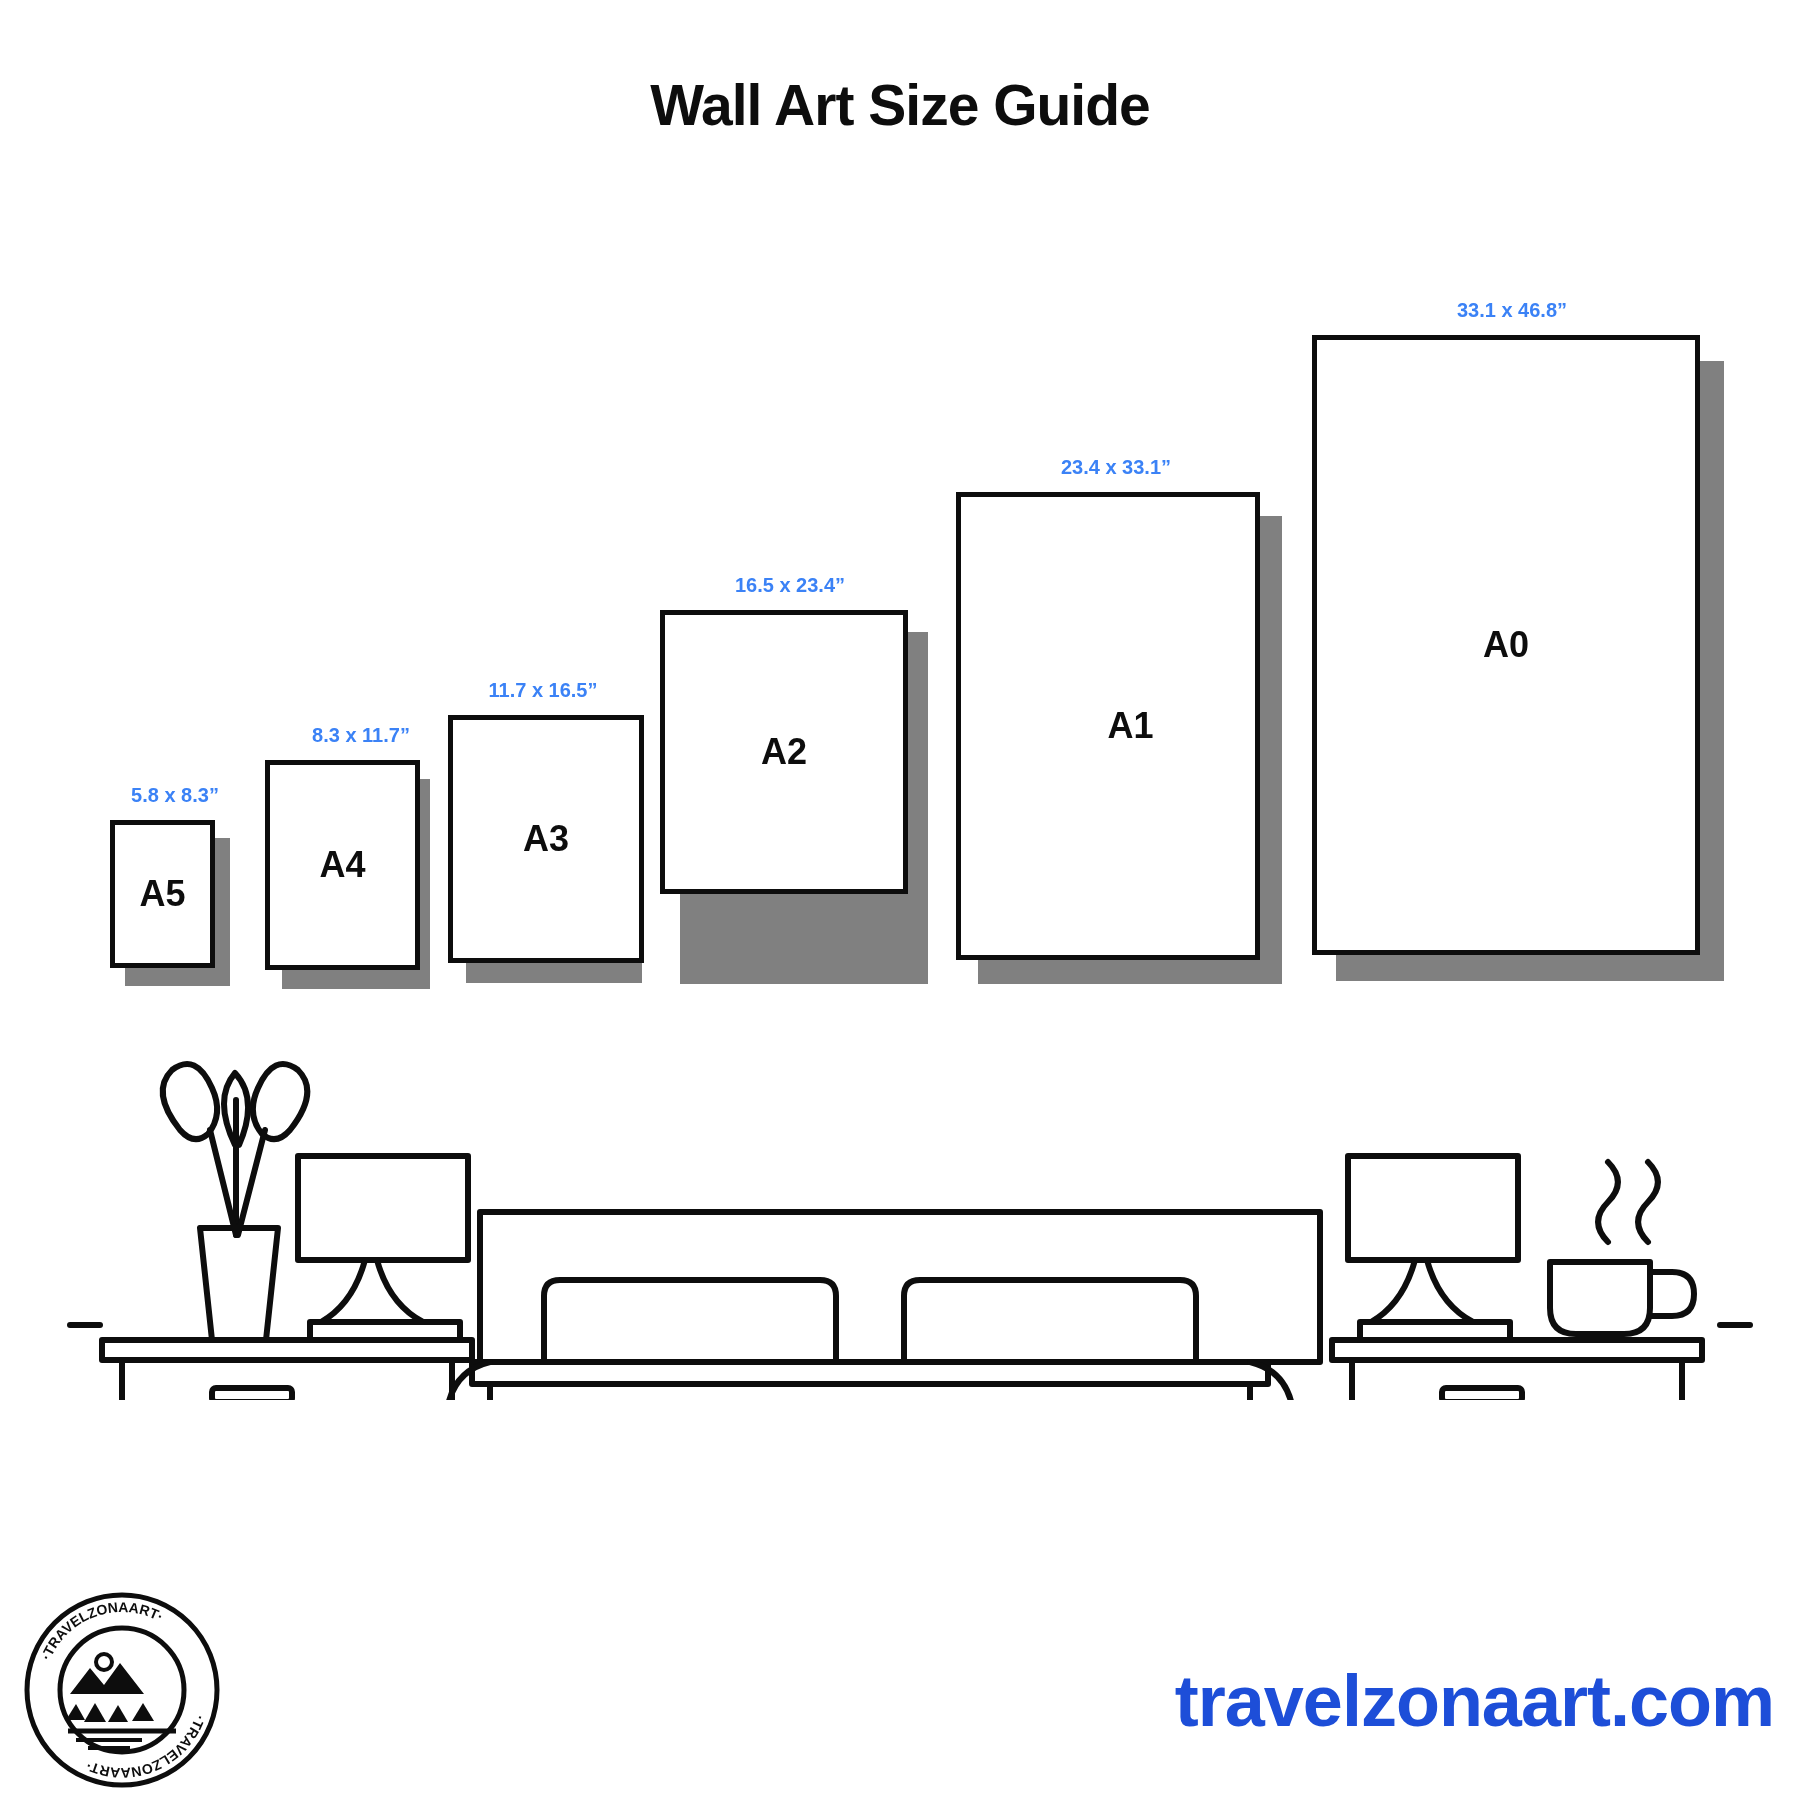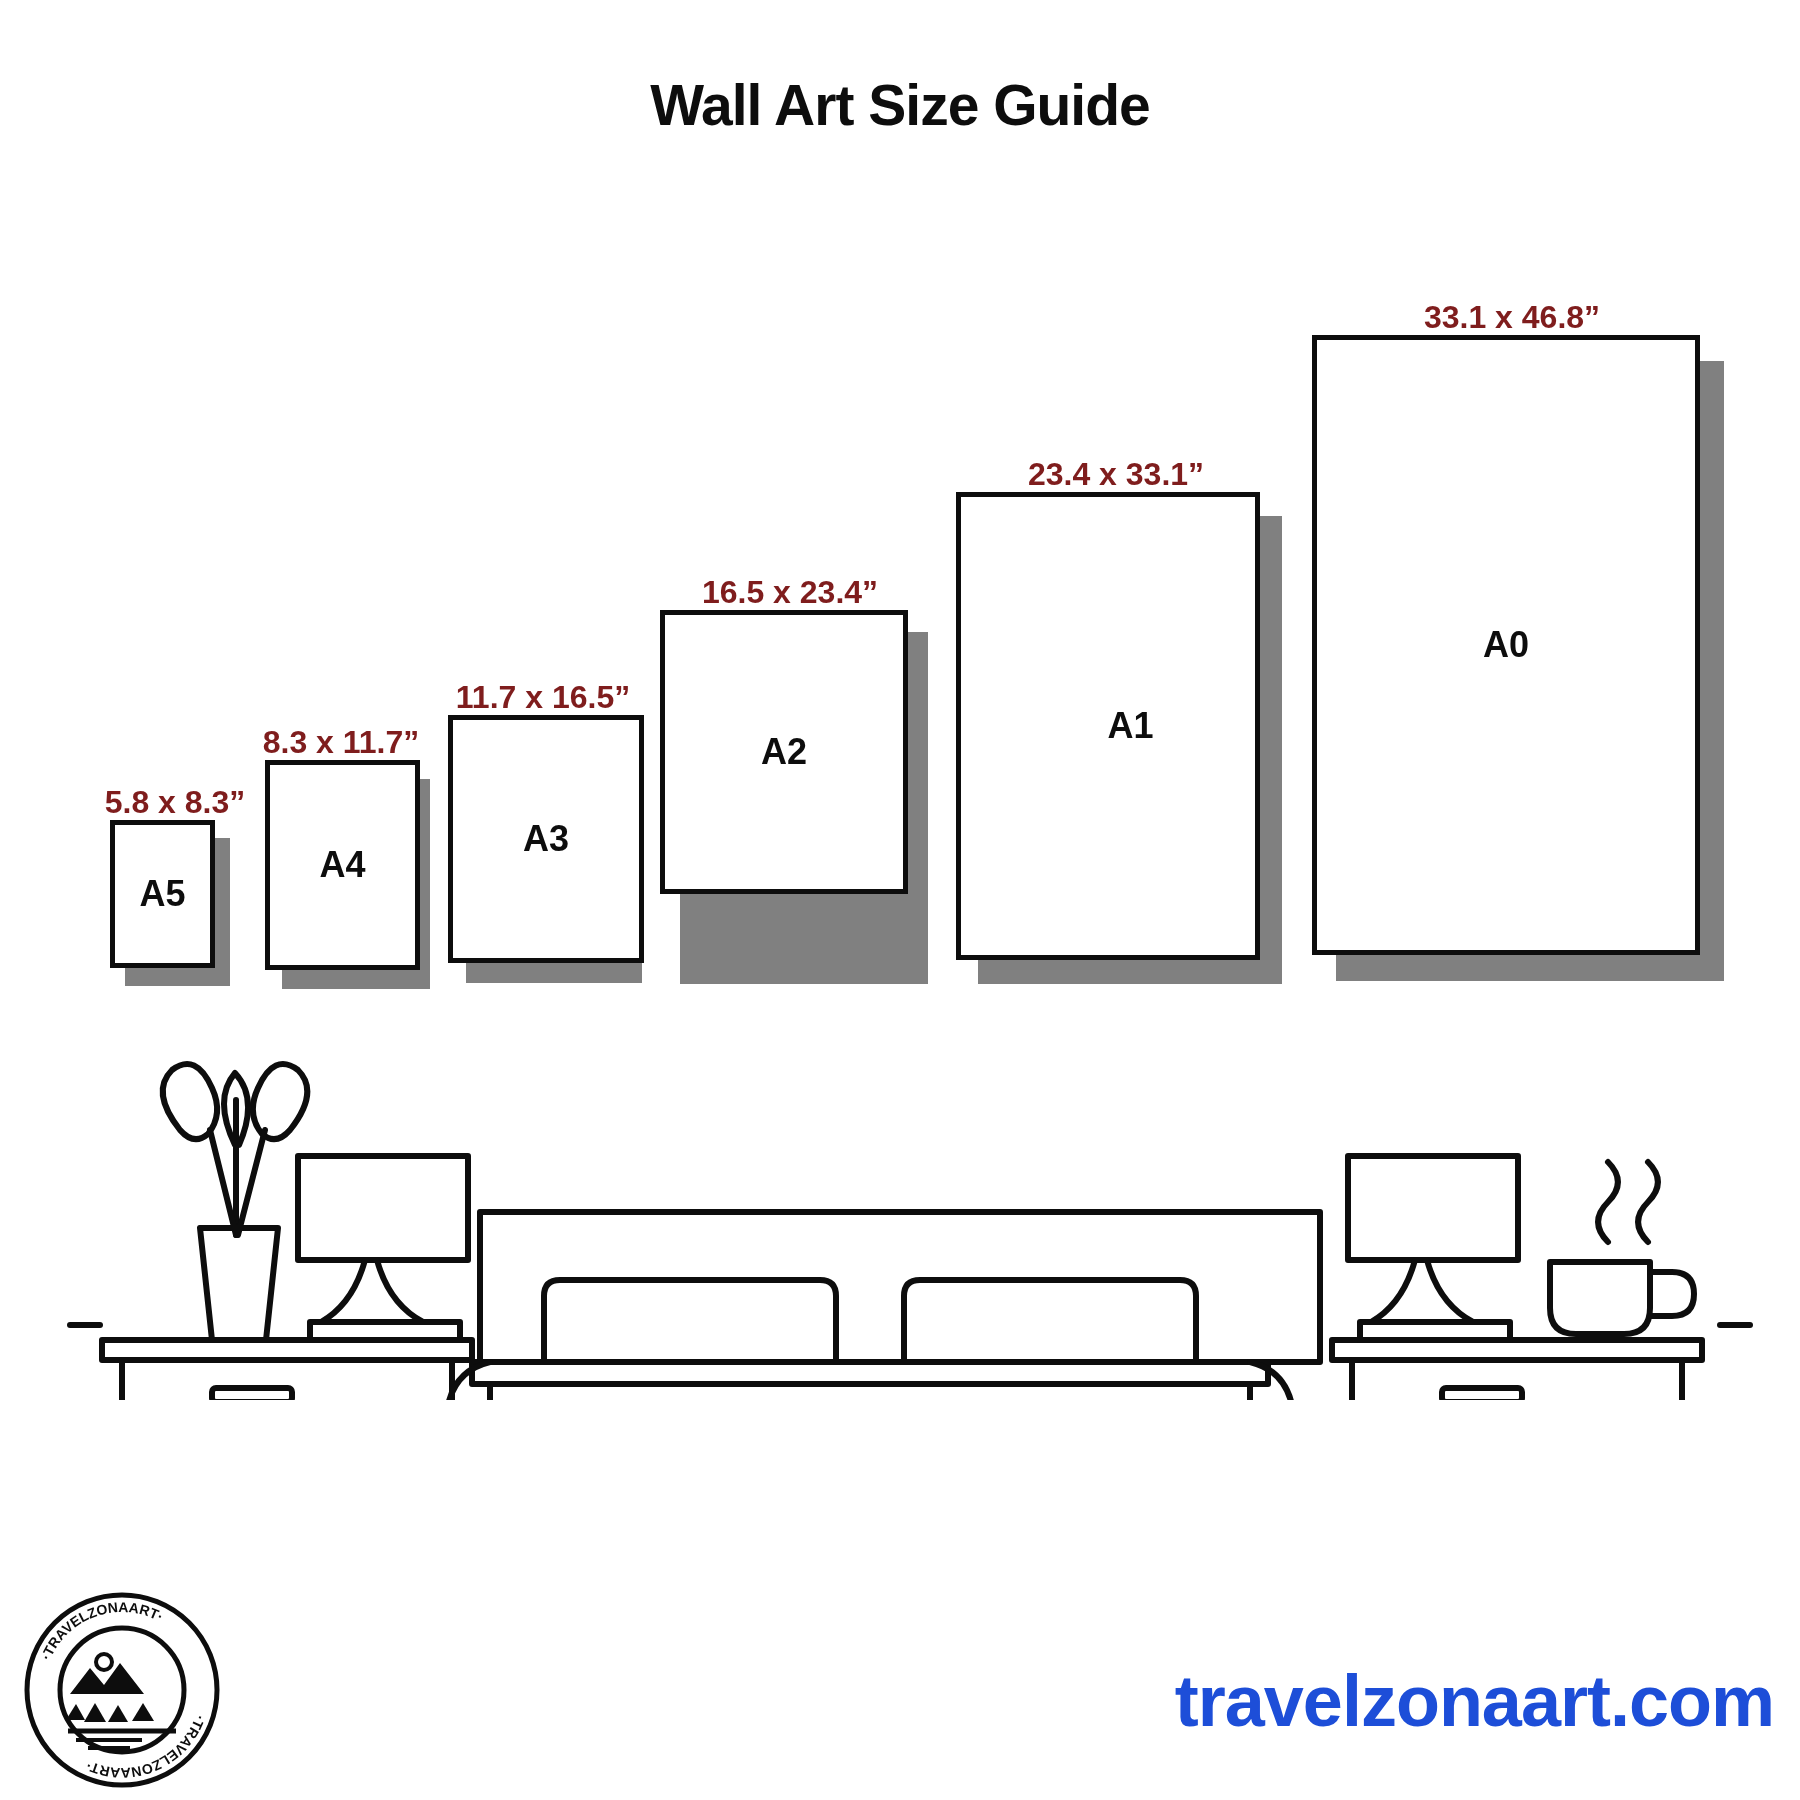--- a/index.html
+++ b/index.html
@@ -44,23 +44,23 @@
   }
   .frame-group {
     position: absolute;
     bottom: 0;
   }
   .frame-label {
     position: absolute;
     left: 50%;
     transform: translateX(-50%);
     white-space: nowrap;
-    font-size: 32px;
-    font-weight: bold;
-    color: #7f1d1d;
+    font-size: 20px;
+    font-weight: bold;
+    color: #3b82f6;
   }
   .frame-shadow {
     position: absolute;
     background: #808080;
   }
   .frame-box {
     position: absolute;
     background: #ffffff;
     border: 5px solid #0d0d0d;
     box-sizing: border-box;
@@ -113,21 +113,21 @@
 
     <div class="frame-group" style="left:110px; width:130px; height:180px;">
       <div class="frame-label" style="top:-36px;">5.8 x 8.3”</div>
       <div class="frame-shadow" style="left:15px; top:18px; width:105px; height:148px;"></div>
       <div class="frame-box" style="left:0; top:0; width:105px; height:148px;">
         <span class="frame-name">A5</span>
       </div>
     </div>
 
     <div class="frame-group" style="left:265px; width:175px; height:240px;">
-      <div class="frame-label" style="top:-36px; left:76px;">8.3 x 11.7”</div>
+      <div class="frame-label" style="top:-36px; left:96px;">8.3 x 11.7”</div>
       <div class="frame-shadow" style="left:17px; top:19px; width:148px; height:210px;"></div>
       <div class="frame-box" style="left:0; top:0; width:155px; height:210px;">
         <span class="frame-name">A4</span>
       </div>
     </div>
 
     <div class="frame-group" style="left:448px; width:205px; height:285px;">
       <div class="frame-label" style="top:-36px; left:95px;">11.7 x 16.5”</div>
       <div class="frame-shadow" style="left:18px; top:20px; width:176px; height:248px;"></div>
       <div class="frame-box" style="left:0; top:0; width:196px; height:248px;">

